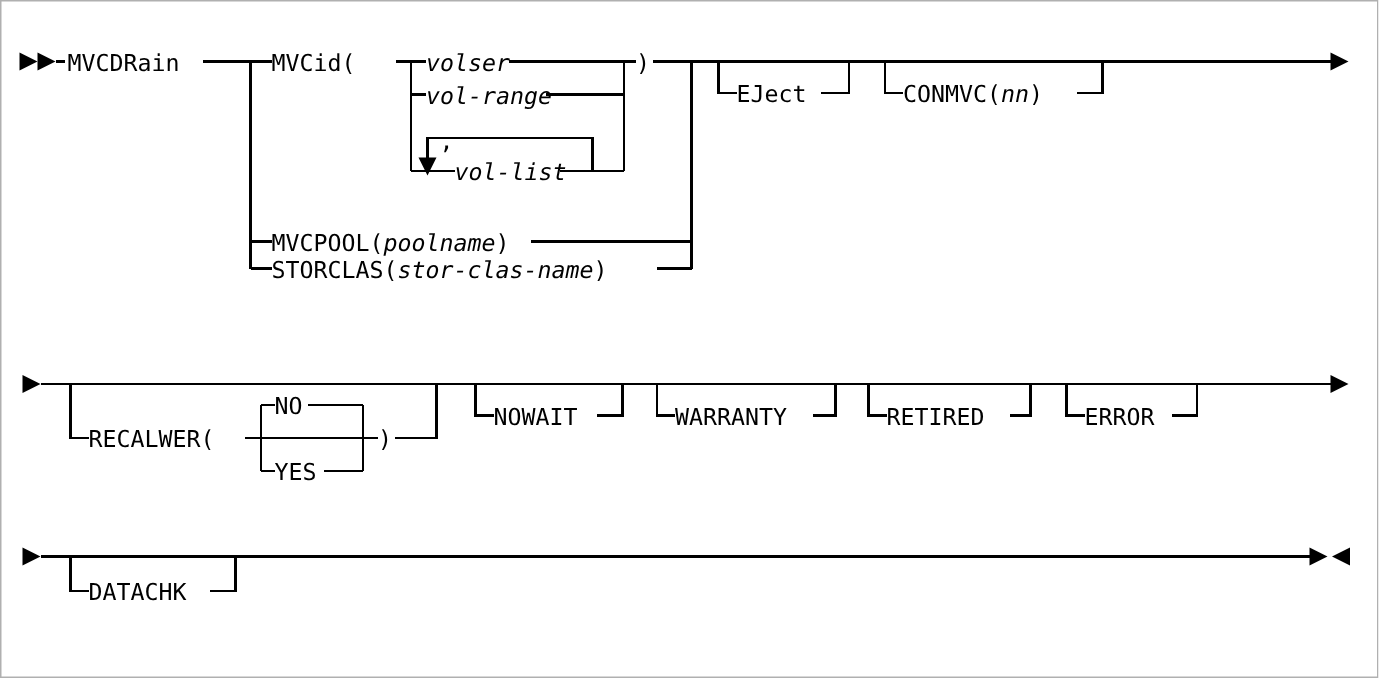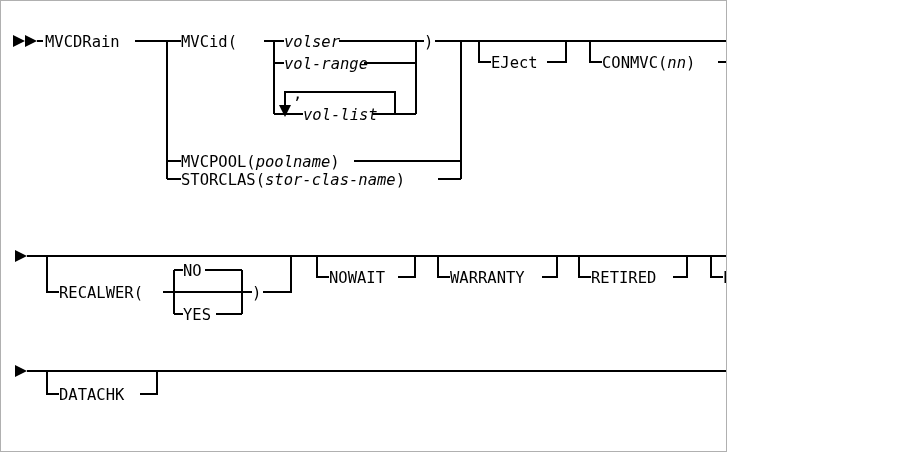--- a/index.html
+++ b/index.html
@@ -5,21 +5,21 @@
   html, body {
     margin: 0;
     padding: 0;
     background: #ffffff;
   }
   body {
     font-family: "DejaVu Sans Mono", "Liberation Mono", monospace;
   }
   #railroad-page {
     position: relative;
-    width: 727px;
+    width: 919px;
     height: 452px;
     background: #ffffff;
     box-sizing: border-box;
     border: 1px solid #b0b0b0;
     overflow: hidden;
   }
   #railroad-svg {
     position: absolute;
     left: 0;
     top: 0;

